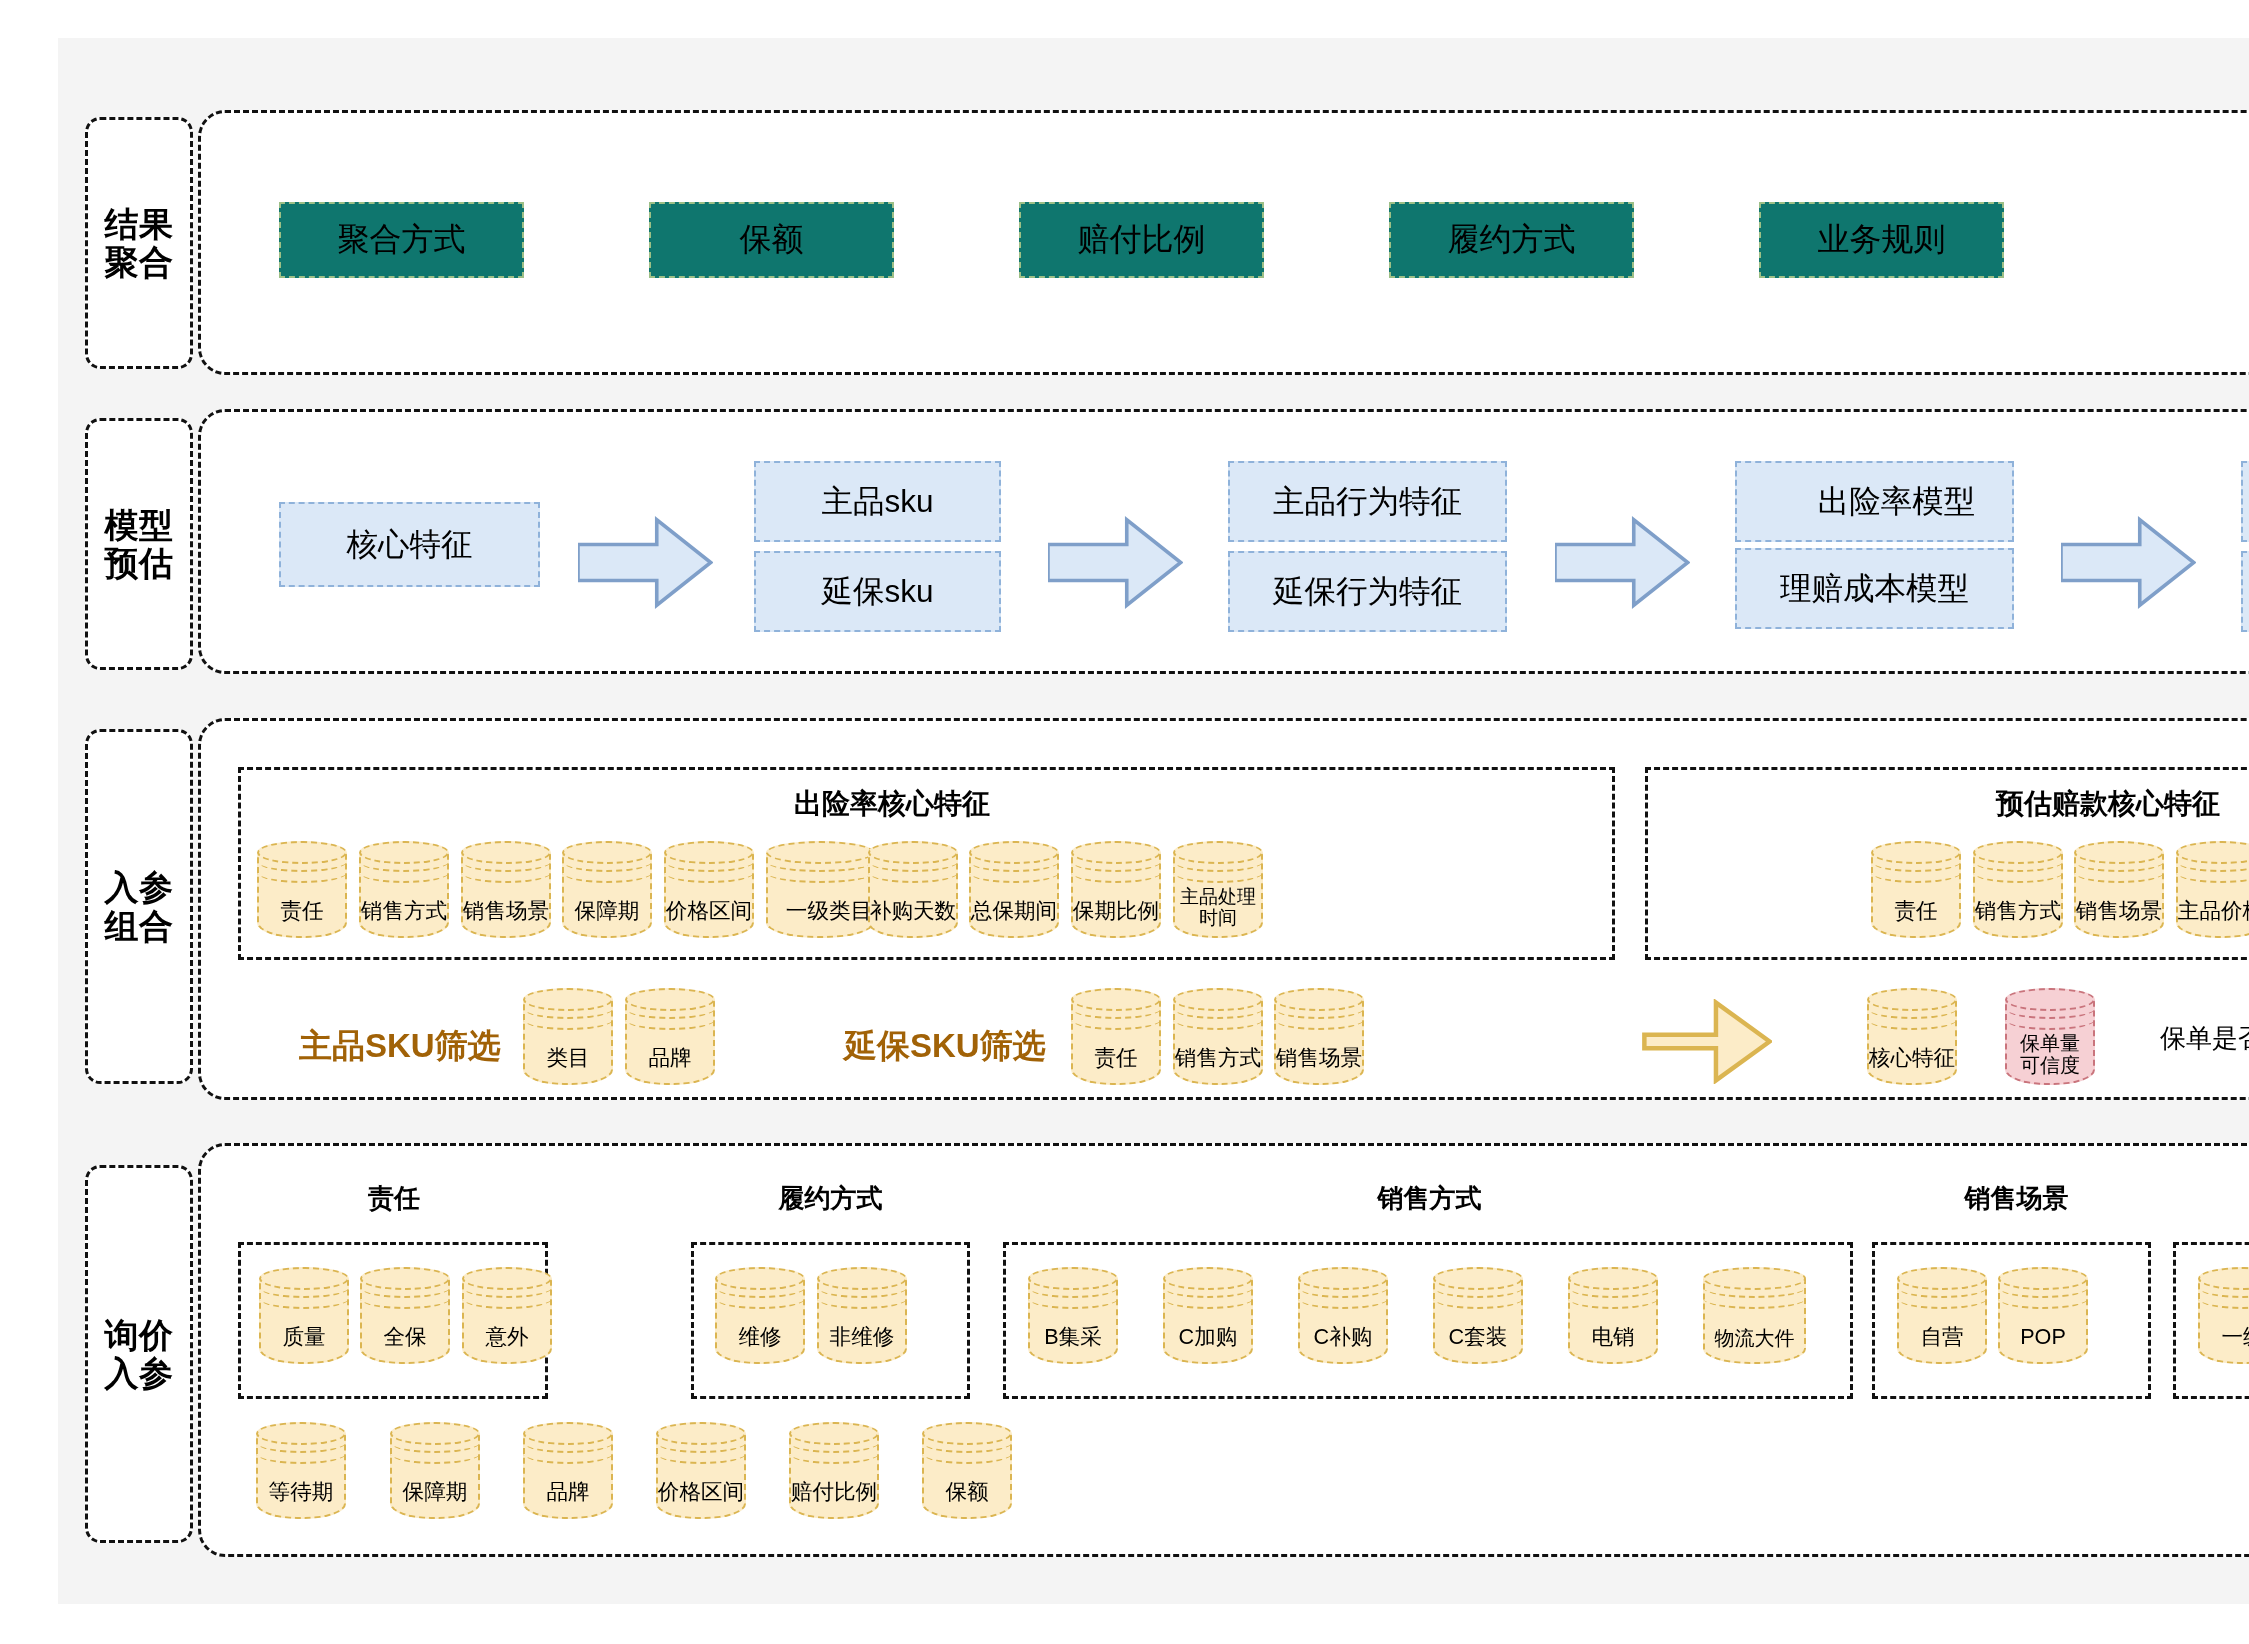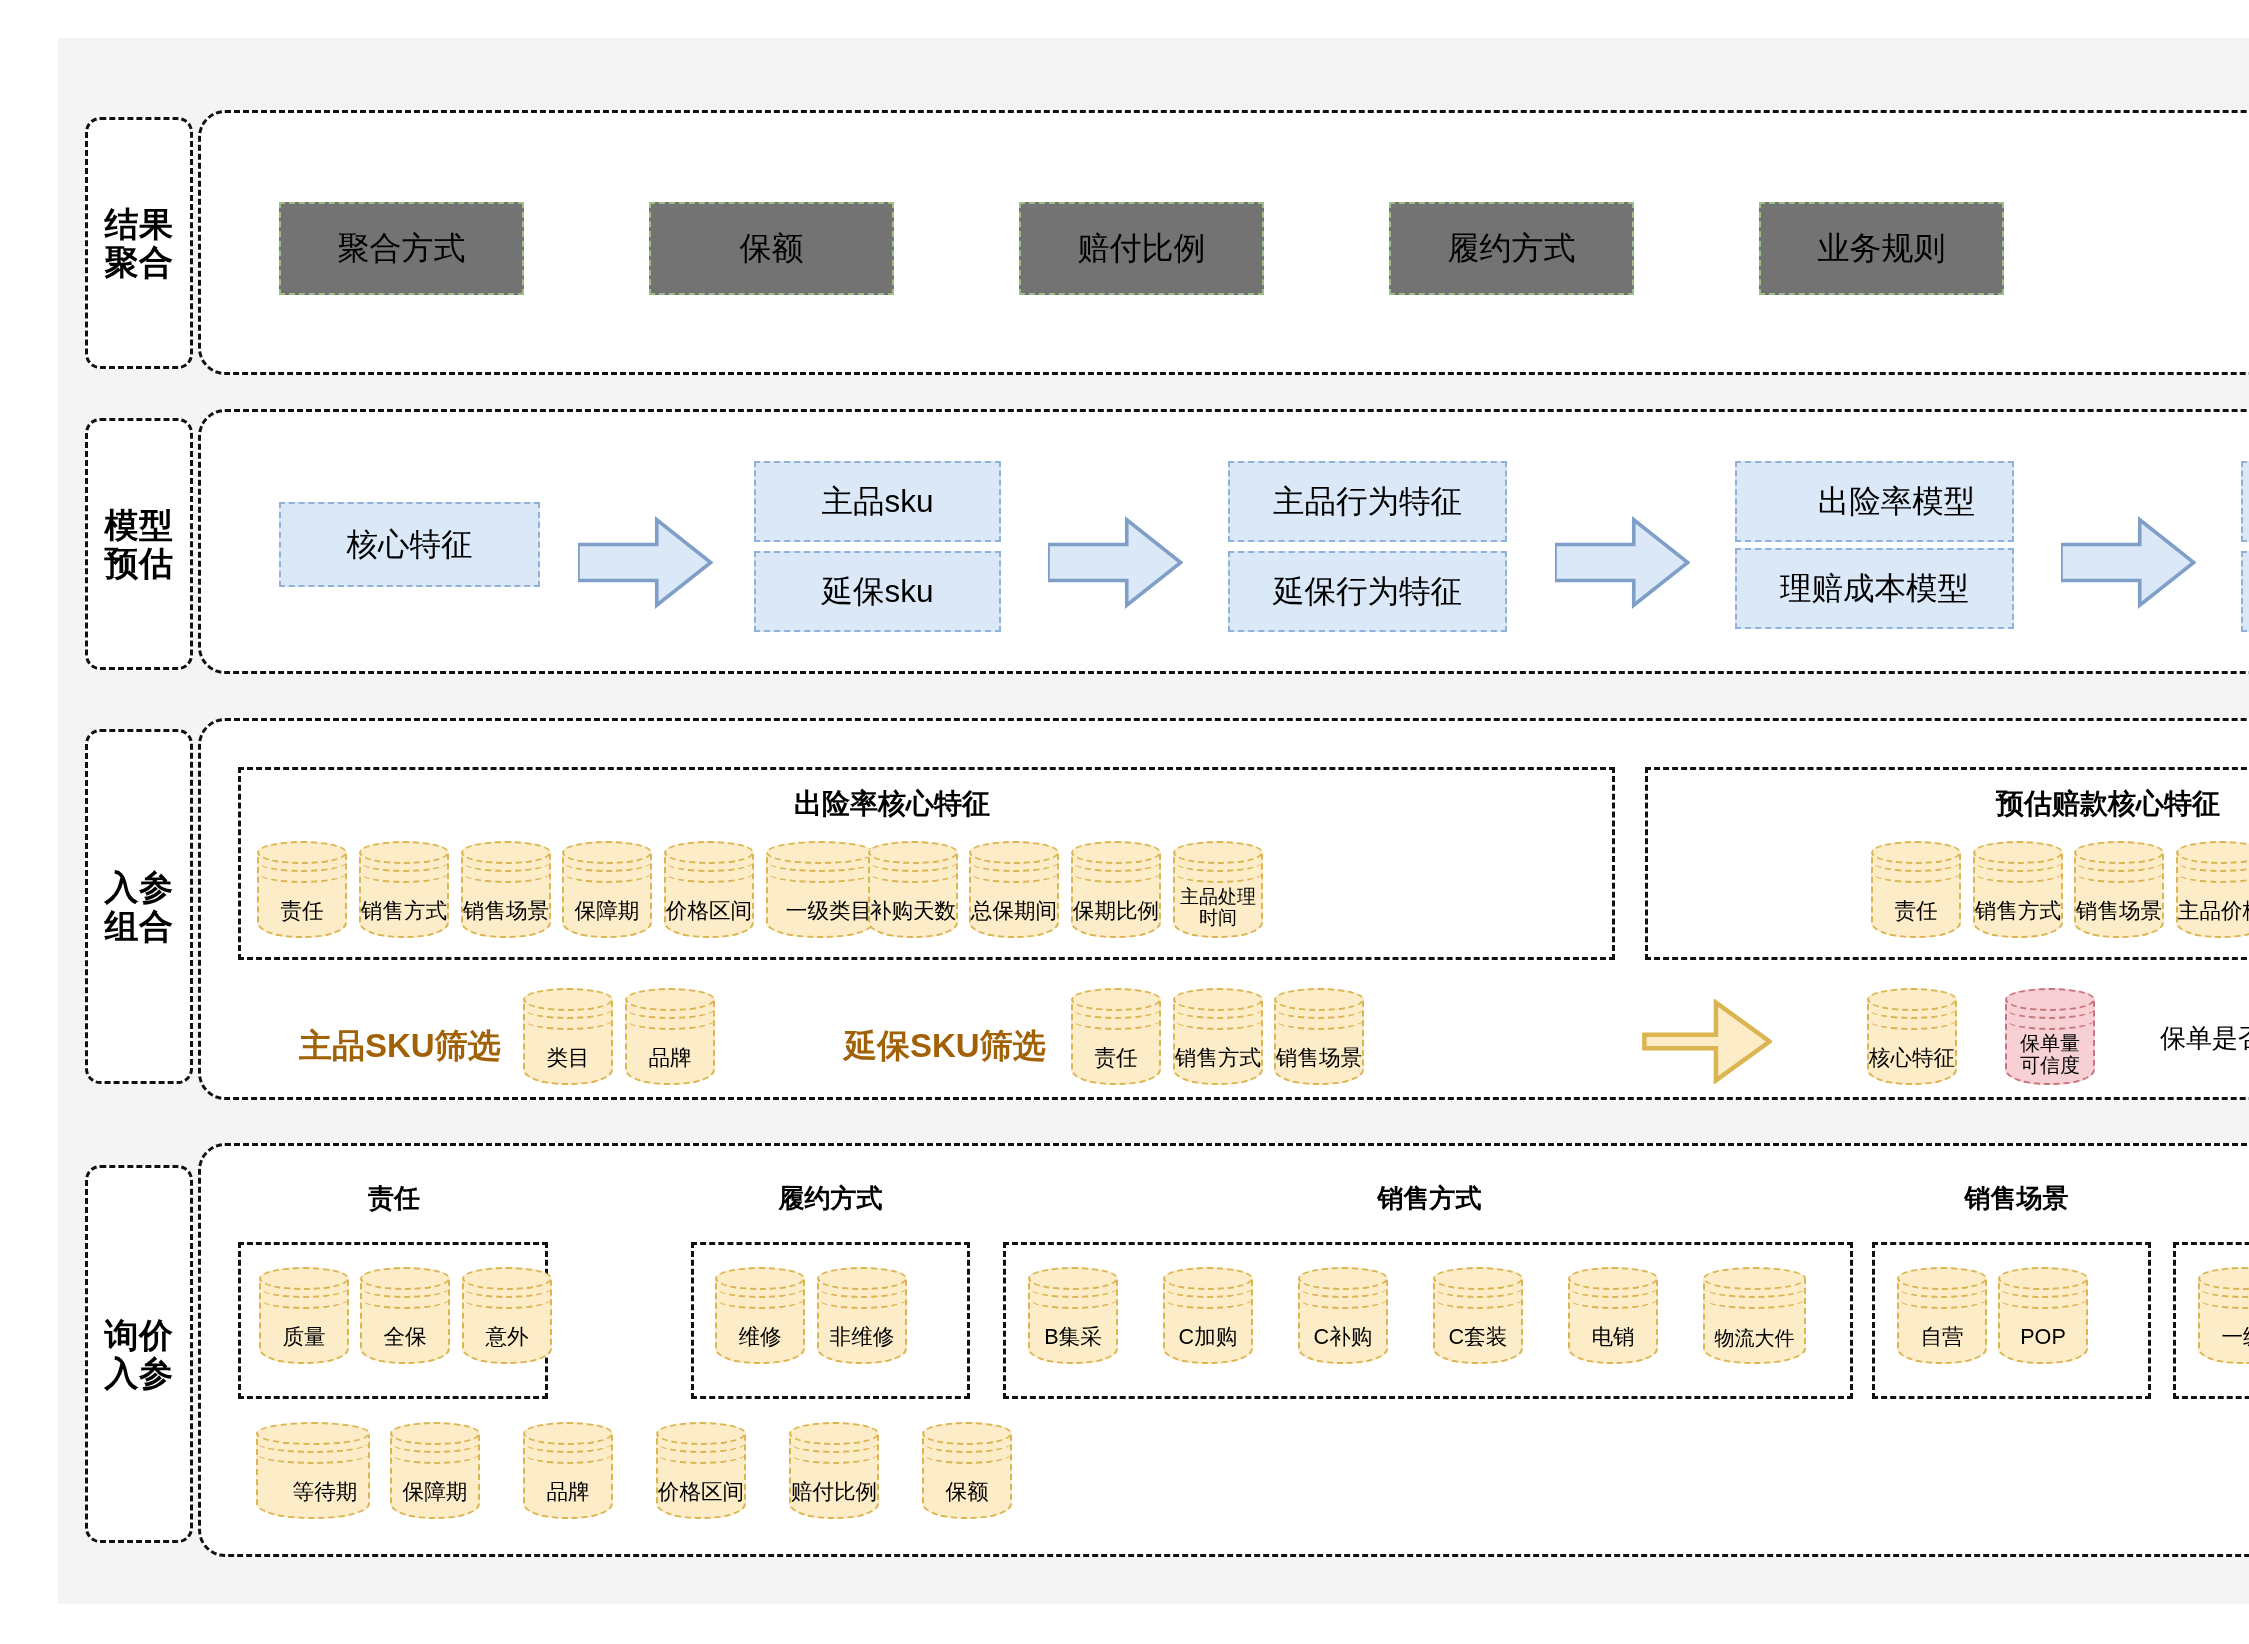--- a/index.html
+++ b/index.html
@@ -32,23 +32,23 @@
     position:absolute;
     background:#ffffff;
     border:3.1px dashed #111111;
     border-radius:27px;
     box-sizing:border-box;
   }
 
   
   .green-row{position:absolute;display:flex;align-items:center;}
   .green-box{
-    background:#737373;
+    background:#0f766e;
     border:2.2px dashed #9dbf86;
-    width:245px;height:93px;
+    width:245px;height:76px;
     display:flex;align-items:center;justify-content:center;
     font-size:32px;font-weight:400;color:#000;
     box-sizing:border-box;
   }
 
   
   .blue-box{
     position:absolute;
     background:#dbe8f7;
     border:2.2px dashed #8fb2da;
@@ -462,21 +462,21 @@
 </div>
 
 <div class="cyl" style="left:2198px;top:1267px;width:90px;height:97px;">
   <div class="body"></div>
     <div class="ell e1"></div>
     <div class="ell e2"></div>
     <div class="ell e3"></div>
   <div class="lbl">一级</div>
 </div>
 
-<div class="cyl" style="left:256px;top:1422px;width:90px;height:97px;padding-left:24px;">
+<div class="cyl" style="left:256px;top:1422px;width:90px;height:97px;">
   <div class="body"></div>
     <div class="ell e1"></div>
     <div class="ell e2"></div>
     <div class="ell e3"></div>
   <div class="lbl">等待期</div>
 </div>
 <div class="cyl" style="left:390px;top:1422px;width:90px;height:97px;">
   <div class="body"></div>
     <div class="ell e1"></div>
     <div class="ell e2"></div>

